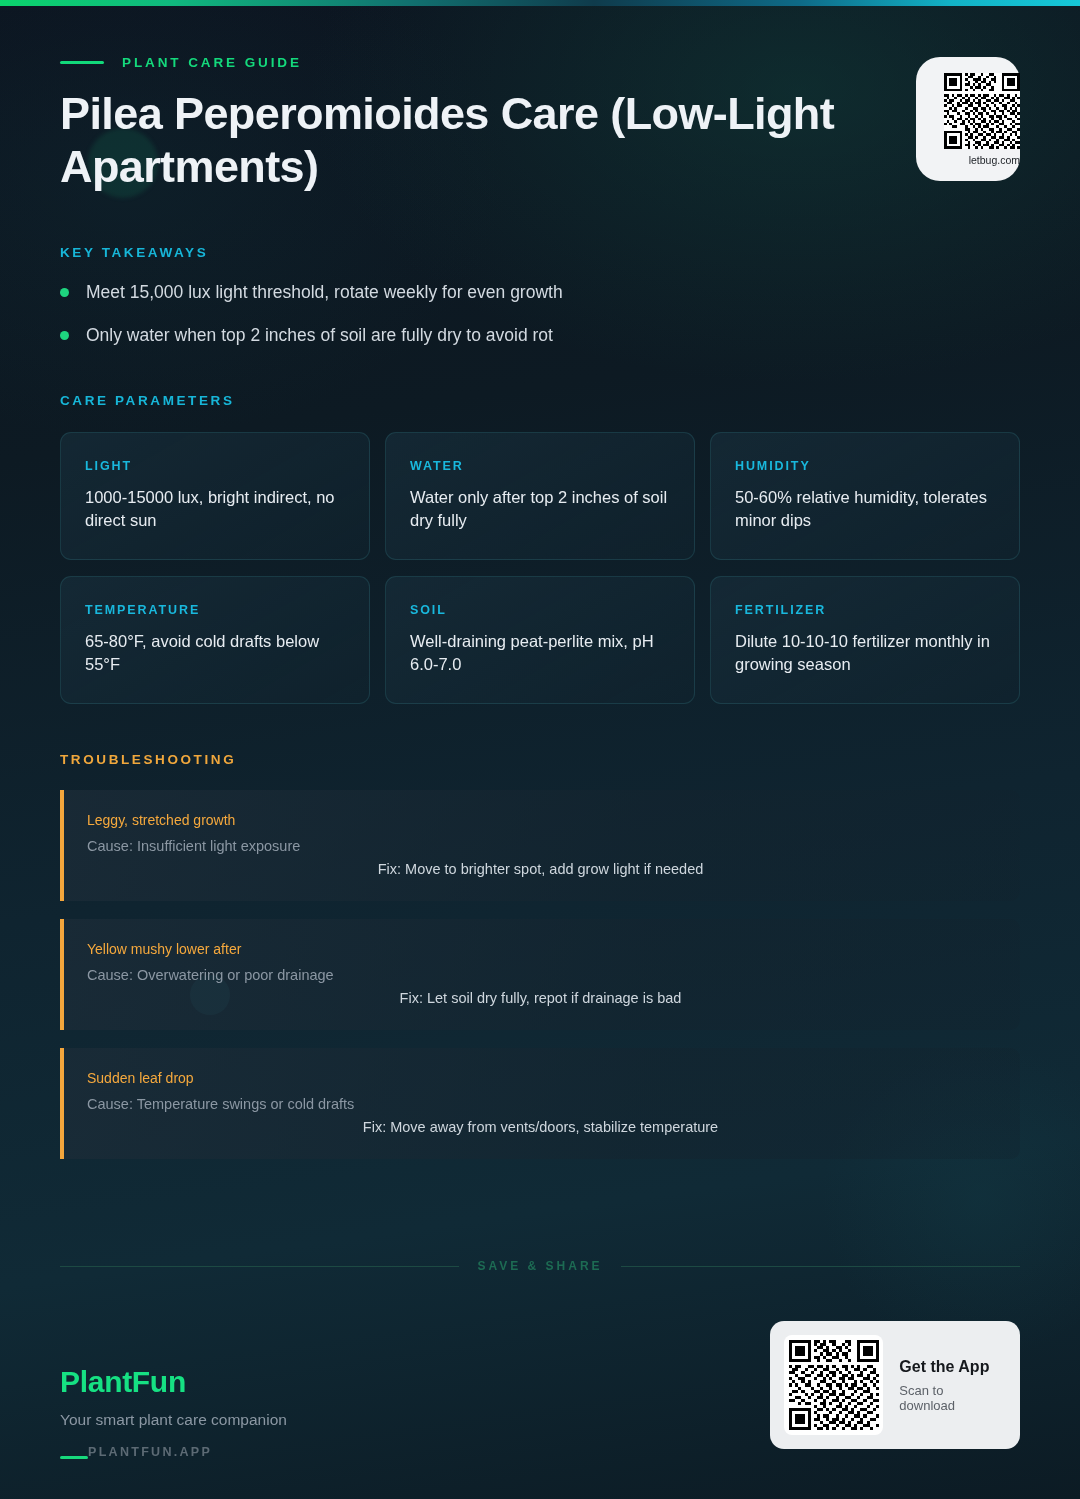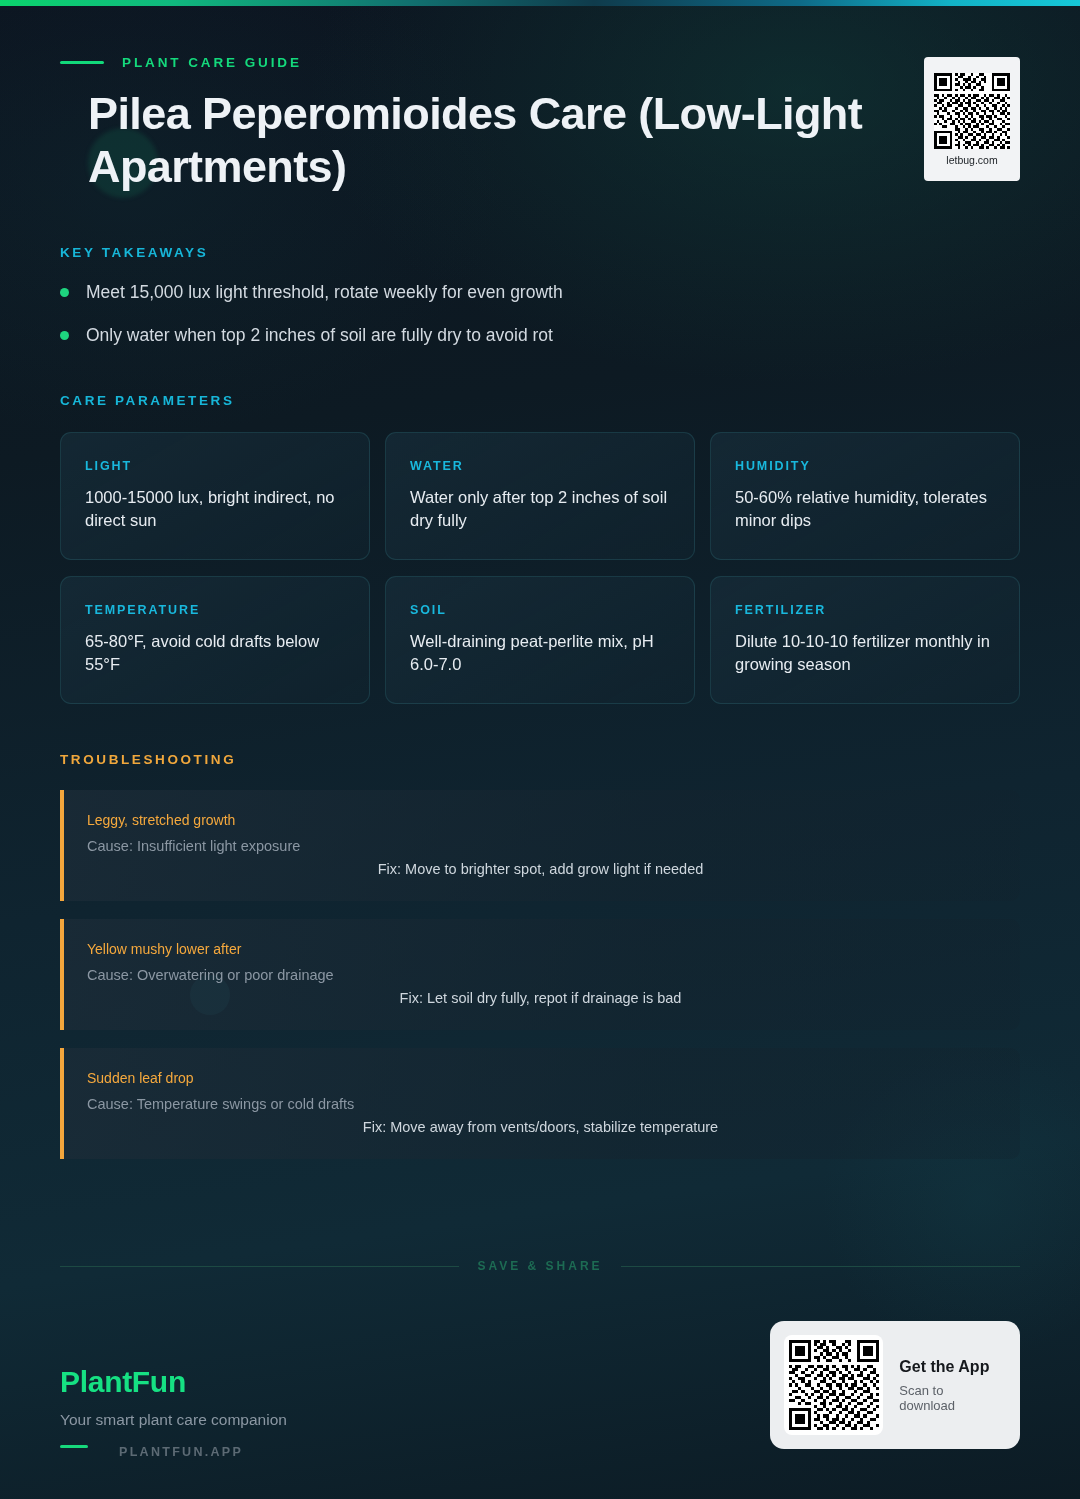--- a/index.html
+++ b/index.html
@@ -53,35 +53,34 @@
     letter-spacing: 2.9px;
   }
   .hero-title {
     margin-top: 16px;
     color: #eef2f6;
     font-size: 45px;
     font-weight: bold;
     line-height: 1.17;
     letter-spacing: -0.6px;
     max-width: 810px;
-    margin-left: 28px;
   }
   .hero-sub {
     margin-top: 18px;
     color: #8e9aa6;
     font-size: 18.5px;
     font-weight: normal;
   }
   .qr-card {
     position: absolute; right: 0; top: 57px;
-    width: 96px; height: 124px;
+    width: 104px; height: 124px;
     background: #f2f3f5;
-    border-radius: 4px;
+    border-radius: 24px;
     display: flex; flex-direction: column;
-    align-items: center; justify-content: center;
+    align-items: flex-end; justify-content: center;
     gap: 5px;
   }
   .qr-card .qr-img { width: 76px; height: 76px; }
   .qr-card .qr-label { font-size: 10.5px; color: #1b1f24; }
 
   
   .sec-head {
     font-size: 13.5px; font-weight: bold; letter-spacing: 2.6px;
   }
   .sec-head.cyan { color: #17b6d8; }
@@ -133,21 +132,21 @@
     display: flex; align-items: center; gap: 18px;
     margin-bottom: 48px;
   }
   .divider .line { flex: 1; height: 1px; background: #1d4a43; }
   .divider .dtext {
     color: #1d6b53; font-size: 12px; font-weight: bold; letter-spacing: 3px;
   }
   .footer-row { display: flex; align-items: flex-end; justify-content: space-between; }
   .brand-name { color: #16e183; font-size: 30px; font-weight: bold; letter-spacing: -0.3px; }
   .brand-tag { margin-top: 12px; color: #8b97a3; font-size: 15.5px; }
-  .brand-url { margin-top: 16px; display: flex; align-items: flex-start; gap: 31px; }
+  .brand-url { margin-top: 16px; display: flex; align-items: flex-end; gap: 0; }
   .brand-url .u-dash { width: 28px; height: 3px; background: #17d97c; border-radius: 2px; }
   .brand-url .u-text { color: #5c6a74; font-size: 12.5px; font-weight: bold; letter-spacing: 2.3px; }
   .app-card {
     width: 250px; height: 128px;
     background: #eceef0;
     border-radius: 14px;
     display: flex; align-items: center; gap: 16px;
     padding: 14px 18px 14px 14px;
     margin-bottom: 10px;
   }

